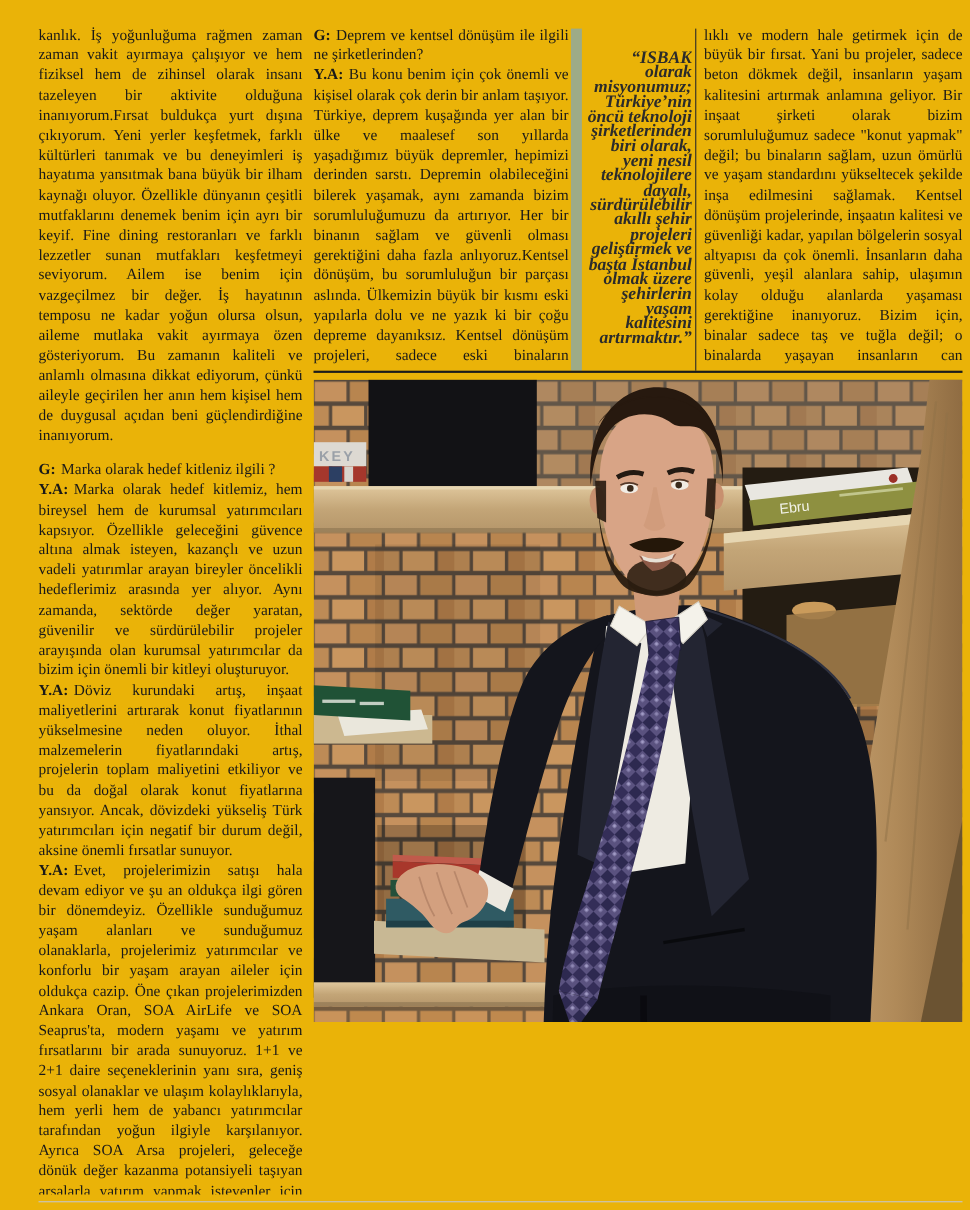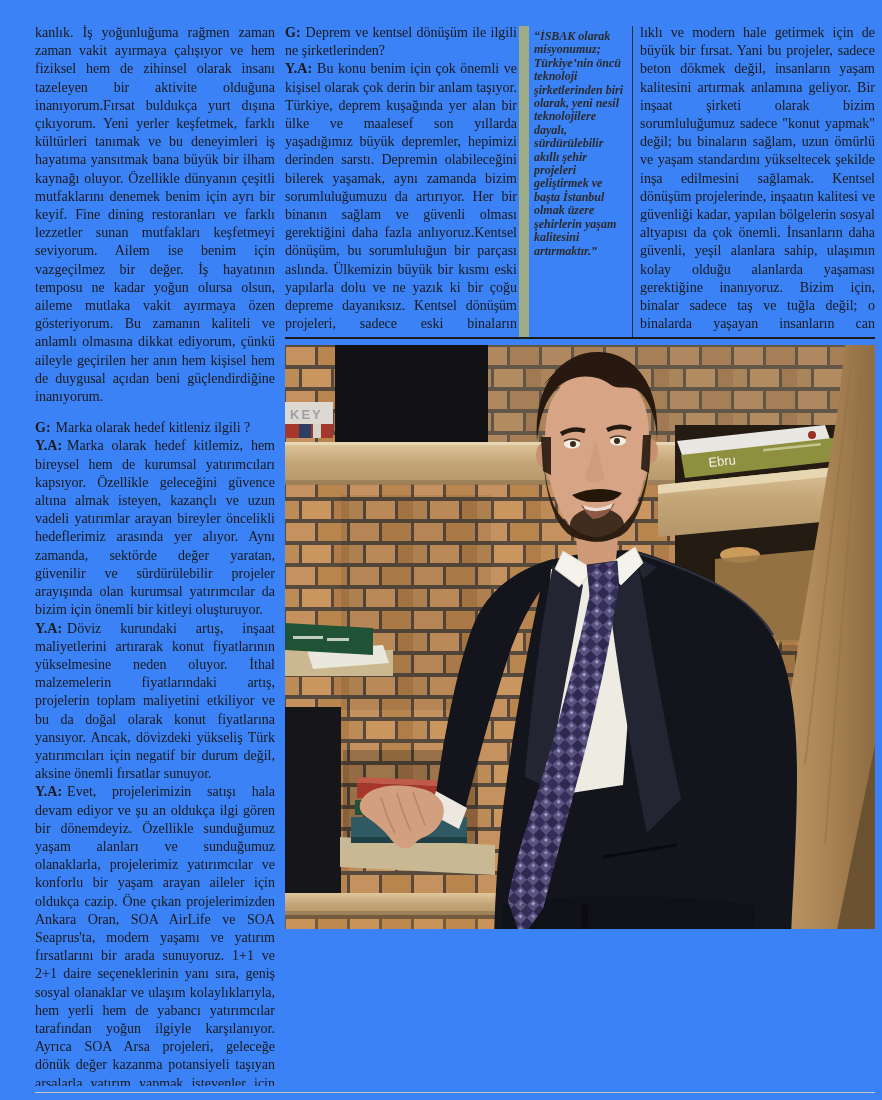--- a/index.html
+++ b/index.html
@@ -1,27 +1,27 @@
 <!DOCTYPE html>
 <html><head>
 <meta charset="utf-8">
 <style>
   html,body { margin:0; padding:0; background:#ffffff; }
   .page {
-    position:relative; width:882px; height:1100px; background:#3b82f6;
+    position:relative; width:882px; height:1100px; background:#eab308;
     font-family:"Liberation Serif", serif; color:#191919; overflow:hidden;
   }
   .col { position:absolute; text-align:justify; font-size:14px; line-height:18.2px; overflow:hidden; }
   .col p { margin:0; }
   .col p.gap { margin-top:13px; }
   .col b.ql { font-weight:bold; margin-right:5px; }
   .quote-col {
-    position:absolute; left:534px; top:30px; width:95px; height:300px;
-    font-style:italic; font-weight:bold; font-size:12px; line-height:13.4px;
-    text-align:left; color:#2b2b2b; overflow:hidden;
+    position:absolute; left:534px; top:46px; width:95px; height:300px;
+    font-style:italic; font-weight:bold; font-size:16px; line-height:13.4px;
+    text-align:right; color:#2b2b2b; overflow:hidden;
   }
   .accent-bar { position:absolute; left:519px; top:26px; width:10px; height:311px; }
   .v-rule { position:absolute; left:632px; top:26px; width:1px; height:311px; background:#2a2a2a; }
   .h-rule { position:absolute; left:285px; top:337px; width:590px; height:2px; background:#1c1c1c; }
   .bottom-rule { position:absolute; left:35px; top:1092px; width:840px; height:1px; background:#c6c6c6; }
   .photo { position:absolute; left:285px; top:345px; width:590px; height:584px; overflow:hidden; }
   .photo svg { display:block; }
 </style>
 </head>
 <body>

